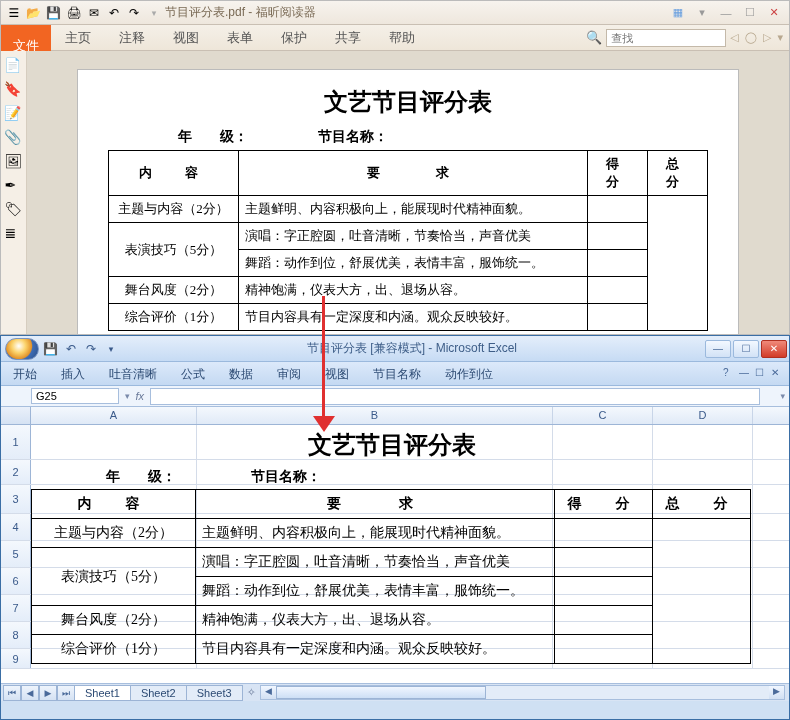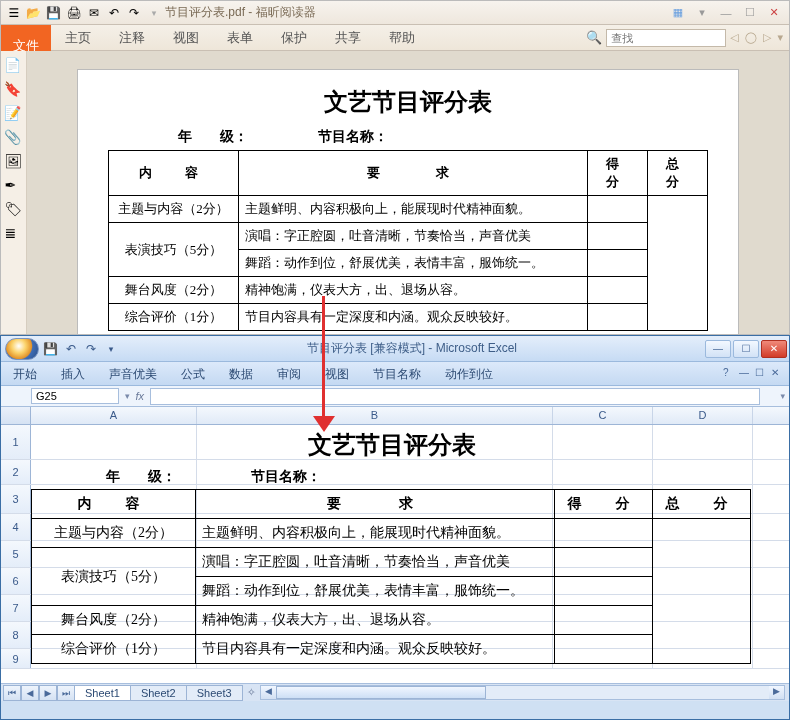--- a/index.html
+++ b/index.html
@@ -213,21 +213,21 @@
     <div class="excel-title">节目评分表 [兼容模式] - Microsoft Excel</div>
     <div class="excel-winbtns">
       <span>—</span>
       <span>☐</span>
       <span class="close">✕</span>
     </div>
   </div>
   <div class="excel-ribbon">
     <span>开始</span>
     <span>插入</span>
-    <span>声音优美</span>
+    <span>吐音清晰</span>
     <span>公式</span>
     <span>数据</span>
     <span>审阅</span>
     <span>视图</span>
     <span>节目名称</span>
     <span>动作到位</span>
     <div class="mini">
       <i>?</i>
       <i>—</i>
       <i>☐</i>

